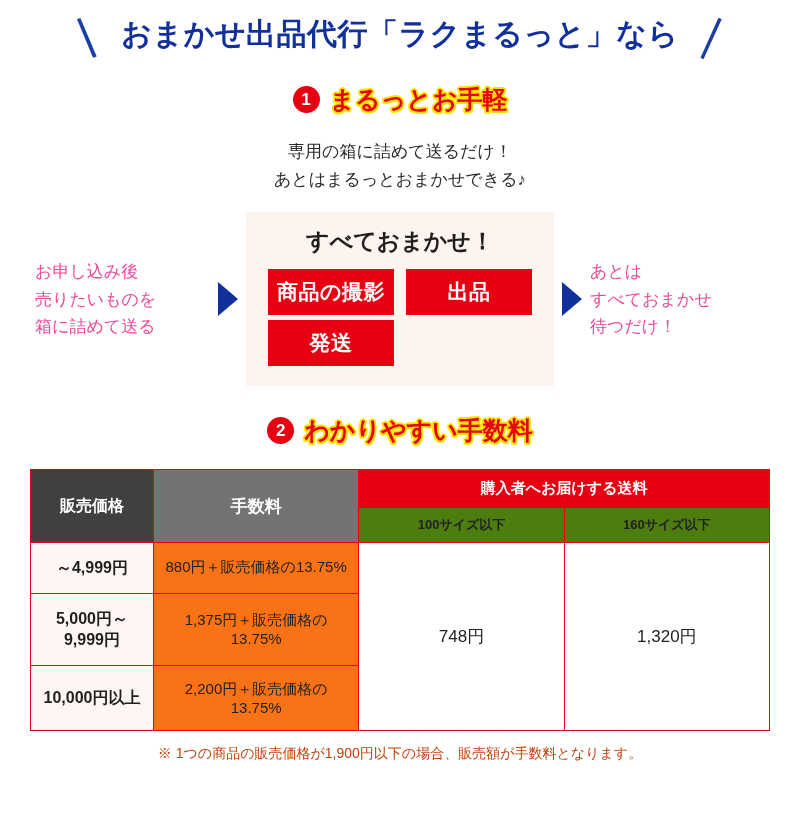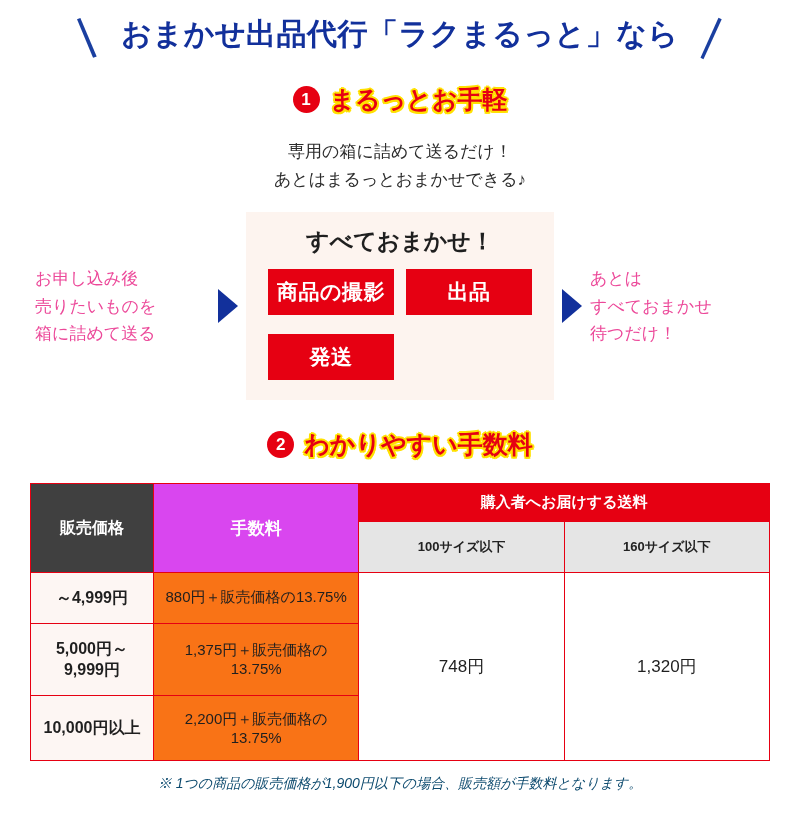--- a/index.html
+++ b/index.html
@@ -110,21 +110,21 @@
   .flow-center-title {
     text-align: center;
     font-size: 23px;
     font-weight: bold;
     color: #1f1f1f;
     margin-bottom: 12px;
   }
   .chip-grid {
     display: grid;
     grid-template-columns: 1fr 1fr;
-    gap: 19px 12px;
+    gap: 5px 12px;
   }
   .chip {
     background: #e60012;
     color: #fff;
     font-size: 21px;
     font-weight: bold;
     text-align: center;
     padding: 9px 0;
     letter-spacing: 0.5px;
   }
@@ -145,38 +145,38 @@
     vertical-align: middle;
   }
   th.h-price {
     background: #404040;
     color: #fff;
     font-size: 16px;
     font-weight: bold;
     width: 120px;
   }
   th.h-fee {
-    background: #d946ef;
+    background: #737373;
     color: #fff;
     font-size: 17px;
     font-weight: bold;
   }
   th.h-ship {
     background: #e60012;
     color: #fff;
     font-size: 15px;
     font-weight: bold;
     padding: 9px 0;
   }
   th.h-size {
-    background: #e5e5e5;
+    background: #4d7c0f;
     color: #222;
     font-size: 13px;
     font-weight: bold;
-    padding: 16px 0;
+    padding: 8px 0;
     width: 125px;
   }
   td.c-price {
     background: #fdf6f3;
     font-size: 16px;
     font-weight: bold;
     color: #1f1f1f;
     padding: 14px 4px;
     line-height: 1.35;
   }
@@ -187,23 +187,22 @@
     padding: 14px 6px;
   }
   td.c-ship {
     background: #fff;
     font-size: 17px;
     color: #1f1f1f;
   }
   .note {
     text-align: center;
     font-size: 14px;
-    color: #0c4a6e;
+    color: #c2410c;
     margin-top: 14px;
-    font-style: italic;
   }
 </style>
 </head>
 <body>
 
 <div class="title-row">
   <span class="title-slash left">＼</span>
   <span class="main-title">おまかせ出品代行「ラクまるっと」なら</span>
   <span class="title-slash right">／</span>
 </div>

